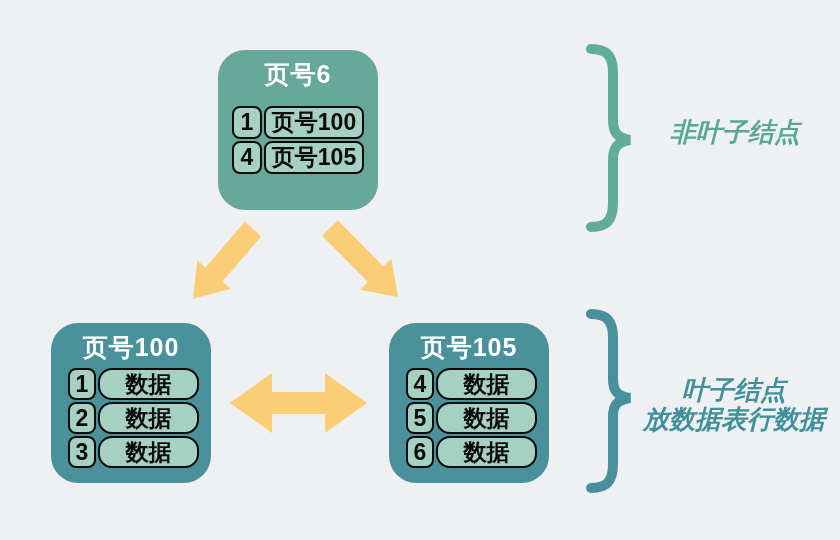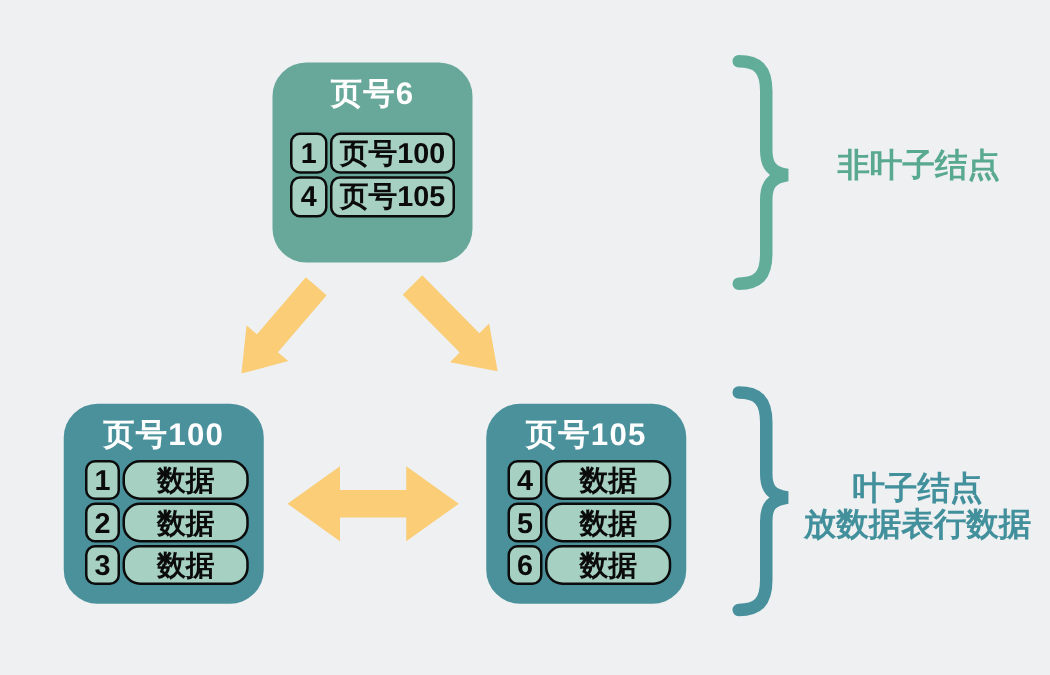--- a/index.html
+++ b/index.html
@@ -30,21 +30,21 @@
     display:flex;align-items:center;justify-content:center;
     color:#0b0b0b;font-size:23px;font-weight:600;line-height:1;
   }
   .node-root .cell{height:33px;}
   .node-leaf-left .cell,.node-leaf-right .cell{height:32px;}
   .cell-key{width:30px;}
   .node-leaf-left .cell-key,.node-leaf-right .cell-key{width:28px;}
   .cell-val{width:100px;}
   .node-leaf-left .cell-val,.node-leaf-right .cell-val{width:101px;border-radius:14px;}
 
-  .note{position:absolute;text-align:center;font-weight:bold;font-size:26px;line-height:29px;}
+  .note{position:absolute;text-align:center;font-weight:bold;font-size:26px;line-height:29px;font-style:italic;}
   .note-top{left:640px;top:118px;width:190px;color:#58A98F;}
   .note-bottom{left:624px;top:376px;width:220px;color:#42909C;}
 </style>
 </head>
 <body>
 
 <div class="canvas">
 
   <svg class="overlay" viewBox="0 0 840 540" xmlns="http://www.w3.org/2000/svg">
     <path class="arrow" transform="translate(253,229) rotate(130.6)" d="M 0 -11 L 60 -11 L 60 -22 L 92 0 L 60 22 L 60 11 L 0 11 Z"></path>

